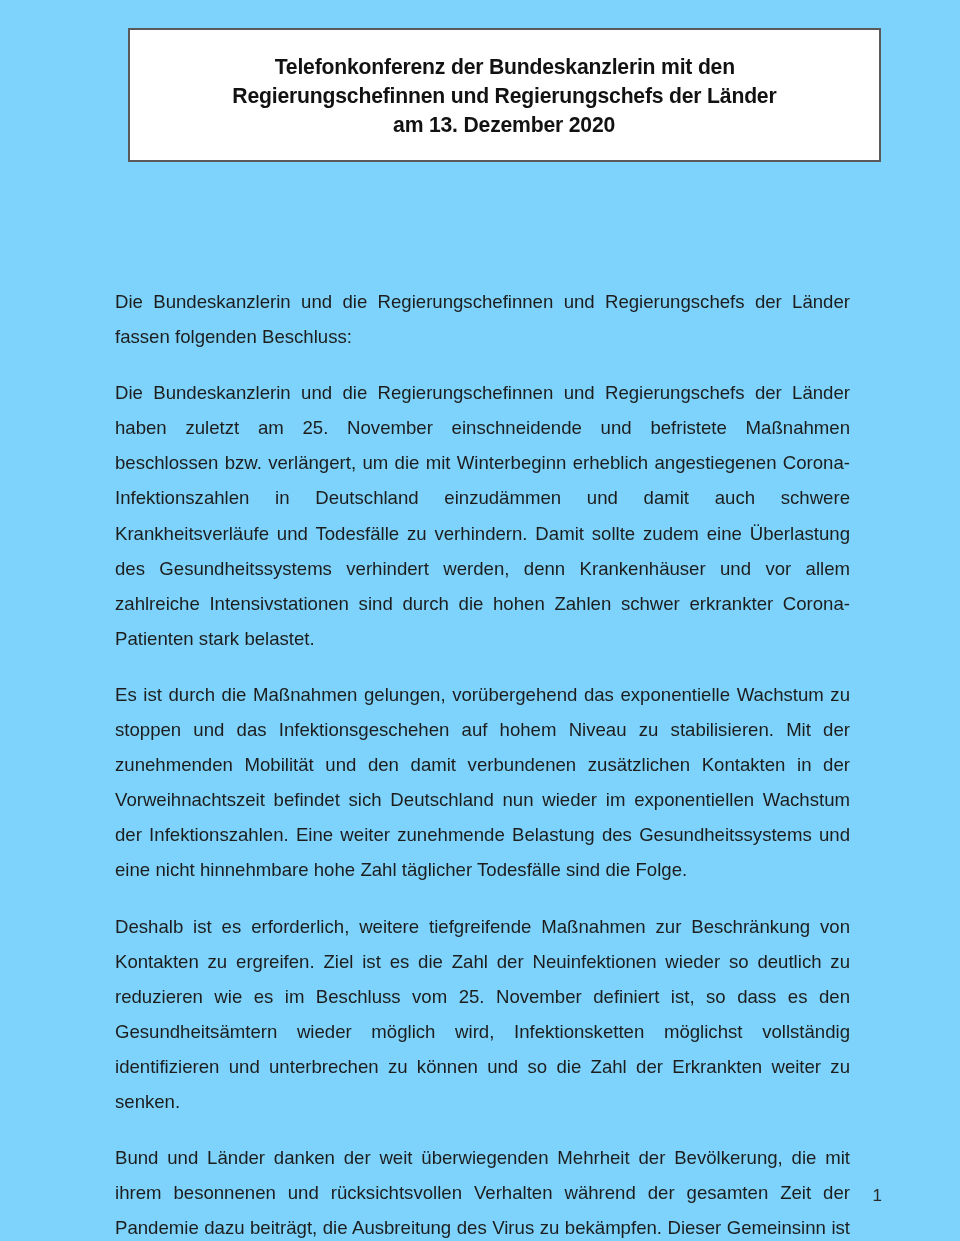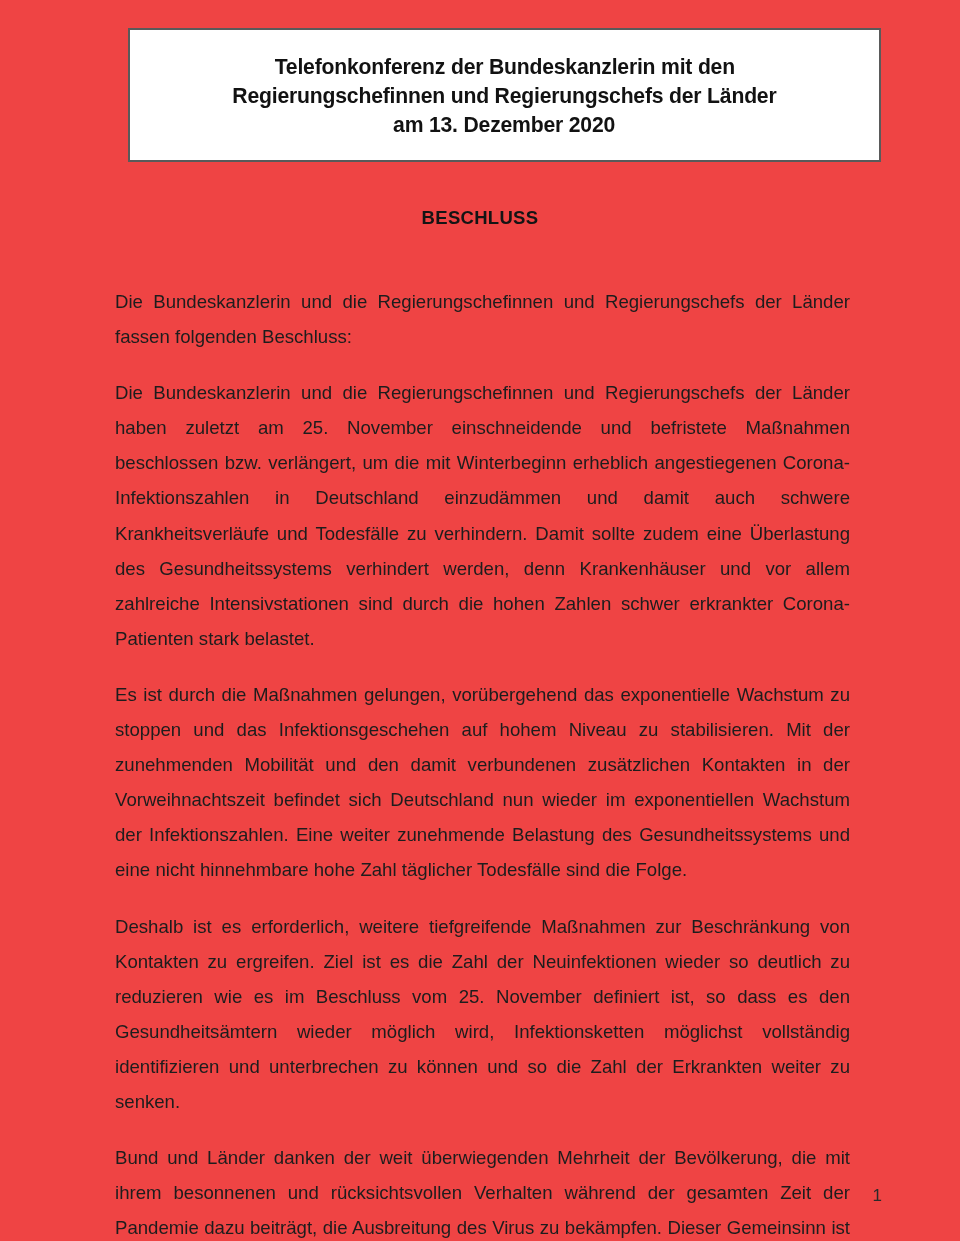--- a/index.html
+++ b/index.html
@@ -8,21 +8,21 @@
     background: #ffffff;
   }
   body {
     font-family: "Liberation Sans", sans-serif;
     color: #1b1b1b;
   }
   .page {
     position: relative;
     width: 960px;
     height: 1241px;
-    background: #ef4444;
+    background: #7dd3fc;
     overflow: hidden;
     box-sizing: border-box;
     padding-left: 48px;
   }
 
   
   .title-box {
     position: absolute;
     left: 128px;
     top: 28px;
@@ -92,21 +92,20 @@
 <body>
 
 <div class="page">
 
   <div class="title-box">
     <div class="title-line">Telefonkonferenz der Bundeskanzlerin mit den</div>
     <div class="title-line">Regierungschefinnen und Regierungschefs der Länder</div>
     <div class="title-line">am 13. Dezember 2020</div>
   </div>
 
-  <div class="doc-heading">BESCHLUSS</div>
 
   <div class="body-block">
     <p class="para">Die Bundeskanzlerin und die Regierungschefinnen und Regierungschefs der Länder fassen folgenden Beschluss:</p>
     <p class="para">Die Bundeskanzlerin und die Regierungschefinnen und Regierungschefs der Länder haben zuletzt am 25. November einschneidende und befristete Maßnahmen beschlossen bzw. verlängert, um die mit Winterbeginn erheblich angestiegenen Corona-Infektionszahlen in Deutschland einzudämmen und damit auch schwere Krankheitsverläufe und Todesfälle zu verhindern. Damit sollte zudem eine Überlastung des Gesundheitssystems verhindert werden, denn Krankenhäuser und vor allem zahlreiche Intensivstationen sind durch die hohen Zahlen schwer erkrankter Corona-Patienten stark belastet.</p>
     <p class="para">Es ist durch die Maßnahmen gelungen, vorübergehend das exponentielle Wachstum zu stoppen und das Infektionsgeschehen auf hohem Niveau zu stabilisieren. Mit der zunehmenden Mobilität und den damit verbundenen zusätzlichen Kontakten in der Vorweihnachtszeit befindet sich Deutschland nun wieder im exponentiellen Wachstum der Infektionszahlen. Eine weiter zunehmende Belastung des Gesundheitssystems und eine nicht hinnehmbare hohe Zahl täglicher Todesfälle sind die Folge.</p>
     <p class="para">Deshalb ist es erforderlich, weitere tiefgreifende Maßnahmen zur Beschränkung von Kontakten zu ergreifen. Ziel ist es die Zahl der Neuinfektionen wieder so deutlich zu reduzieren wie es im Beschluss vom 25. November definiert ist, so dass es den Gesundheitsämtern wieder möglich wird, Infektionsketten möglichst vollständig identifizieren und unterbrechen zu können und so die Zahl der Erkrankten weiter zu senken.</p>
     <p class="para">Bund und Länder danken der weit überwiegenden Mehrheit der Bevölkerung, die mit ihrem besonnenen und rücksichtsvollen Verhalten während der gesamten Zeit der Pandemie dazu beiträgt, die Ausbreitung des Virus zu bekämpfen. Dieser Gemeinsinn ist das höchste Gut und zugleich der wichtigste Erfolgsfaktor in der Pandemie. Sie danken auch den vielen Unternehmen, die in dieser schwierigen Zeit mit großer Flexibilität und Kraft den enormen Herausforderungen trotzen. Und sie danken ganz besonders allen Beschäftigten im Gesundheitswesen, die unter Aufbietung aller Kräfte</p>
   </div>
 
   <div class="page-number">1</div>

